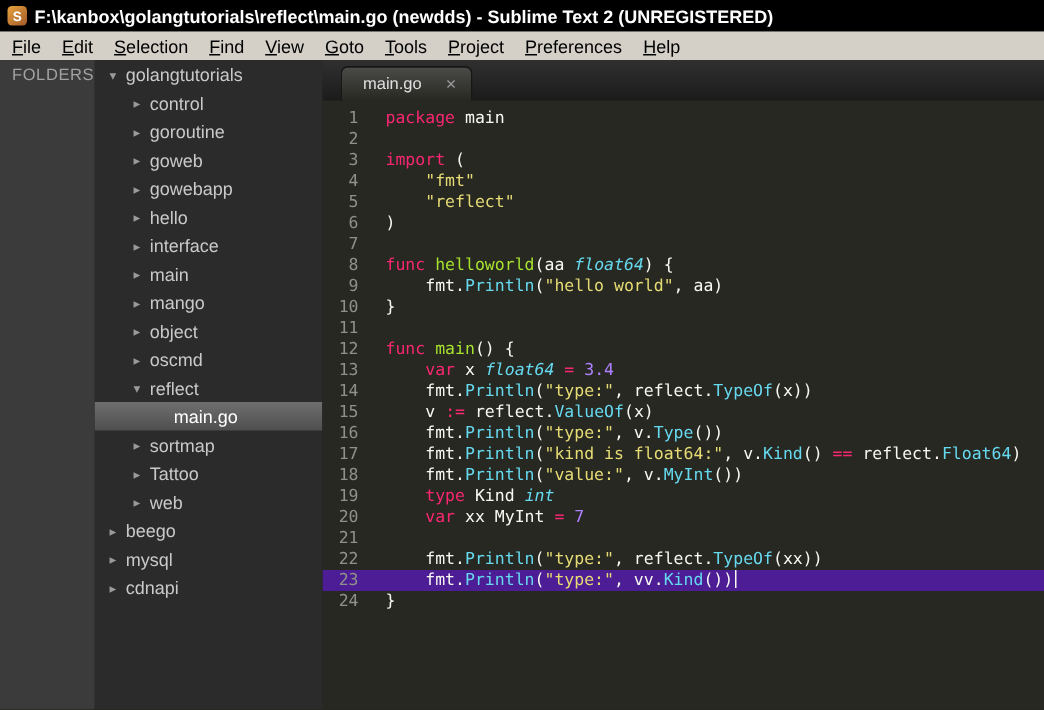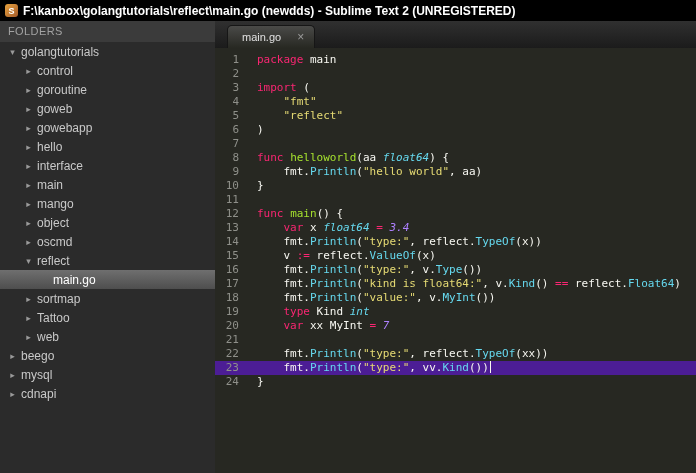--- a/index.html
+++ b/index.html
@@ -14,21 +14,21 @@
 
   
   .menu-bar { flex:0 0 19px; background:#d4d0c8; color:#000; font-size:12px; display:flex; align-items:center; padding-left:1px; }
   .menu-item { padding:2px 7px; cursor:default; }
   .menu-item u { text-decoration:underline; }
 
   .body-row { flex:1; display:flex; min-height:0; }
 
   
   .sidebar { flex:0 0 215px; width:215px; background:#2b2b2b; color:#c9c9c9; font-size:12px;
-             display:flex; flex-direction:column; overflow:hidden; }
+             display:flex; flex-direction:row; overflow:hidden; }
   .sidebar-header { flex:0 0 21px; line-height:21px; padding-left:8px; font-size:11px; color:#a2a2a2;
                     background:#3b3b3b; letter-spacing:0.4px; }
   .tree { flex:1; overflow:hidden; }
   .tree-row { height:19px; display:flex; align-items:center; white-space:nowrap; cursor:default; }
   .tree-row.selected { background:linear-gradient(#6f6f6f,#4e4e4e); color:#fff; }
   .arrow { flex:0 0 13px; width:13px; text-align:center; color:#9a9a9a; font-size:9px; }
   .tree-label { padding-left:2px; }
 
   
   .editor-col { flex:1; min-width:0; display:flex; flex-direction:column; background:#272822; }
@@ -43,33 +43,45 @@
   .code-line { display:flex; height:14px; white-space:pre; }
   .code-line.current { background:#4c1d95; }
   .ln { flex:0 0 32px; text-align:right; padding-right:8px; color:#8f908a; }
   .code-text { padding-left:10px;text-align:right; }
   .tok-pl  { color:#f8f8f2; }
   .tok-kw  { color:#f92672; }
   .tok-fn  { color:#a6e22e; }
   .tok-call{ color:#66d9ef; }
   .tok-typ { color:#66d9ef; font-style:italic; }
   .tok-str { color:#e6db74; }
-  .tok-num { color:#ae81ff;font-style:italic; }
+  .tok-num { color:#ae81ff; }
   .cursor { display:inline-block; width:1px; height:12px; background:#f8f8f0; vertical-align:-2px; margin-left:1px; }
 </style>
 </head>
 <body>
 
 <div class="window">
 
   <div class="title-bar">
     <span class="app-icon">S</span>
     <span>F:\kanbox\golangtutorials\reflect\main.go (newdds) - Sublime Text 2 (UNREGISTERED)</span>
   </div>
 
+  <div class="menu-bar">
+      <div class="menu-item"><u>F</u>ile</div>
+      <div class="menu-item"><u>E</u>dit</div>
+      <div class="menu-item"><u>S</u>election</div>
+      <div class="menu-item"><u>F</u>ind</div>
+      <div class="menu-item"><u>V</u>iew</div>
+      <div class="menu-item"><u>G</u>oto</div>
+      <div class="menu-item"><u>T</u>ools</div>
+      <div class="menu-item"><u>P</u>roject</div>
+      <div class="menu-item"><u>P</u>references</div>
+      <div class="menu-item"><u>H</u>elp</div>
+    </div>
 
   <div class="body-row">
 
     <div class="sidebar">
       <div class="sidebar-header">FOLDERS</div>
       <div class="tree">
           <div class="tree-row" style="padding-left: 6px;">
             <span class="arrow">▾</span>
             <span class="tree-label">golangtutorials</span>
           </div>

